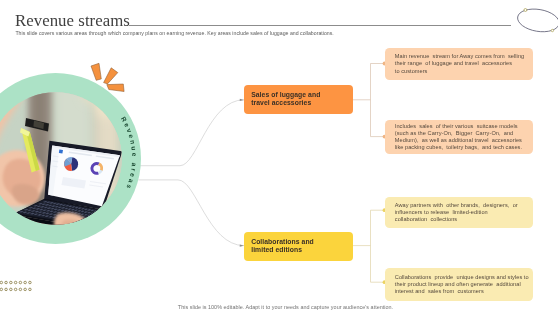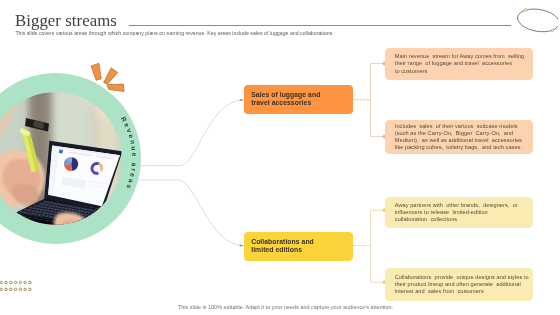--- a/index.html
+++ b/index.html
@@ -60,21 +60,21 @@
   .leaf.l1{left:385.3px;top:48.4px;width:147.5px;height:31.2px;}
   .leaf.l2{left:385.3px;top:119.6px;width:147.5px;height:34.8px;}
   .leaf.l3{left:385.3px;top:196.5px;width:147.5px;height:31.3px;}
   .leaf.l4{left:385.3px;top:268.2px;width:147.5px;height:32.5px;}
 </style>
 </head>
 <body>
 
 <div class="slide">
 
-  <div class="title">Bigger streams</div>
+  <div class="title">Revenue streams</div>
   <div class="rule"></div>
   <div class="subtitle">This slide covers various areas through which company plans on earning revenue. Key areas include sales of luggage and collaborations.</div>
 
   <svg class="logo" width="46" height="34" viewBox="0 0 46 34">
     <ellipse cx="26.36" cy="19.41" rx="20.96" ry="10.95" transform="rotate(9.35 26.36 19.41)" fill="none" stroke="#55556b" stroke-width="0.75"></ellipse>
     <circle cx="13.4" cy="9.0" r="1.45" fill="#ffffff" stroke="#a89e4d" stroke-width="0.75"></circle>
     <circle cx="40.4" cy="29.5" r="1.2" fill="#ffffff" stroke="#a89e4d" stroke-width="0.7"></circle>
   </svg>
 
   <svg class="dots" width="40" height="16" viewBox="0 0 40 16">

